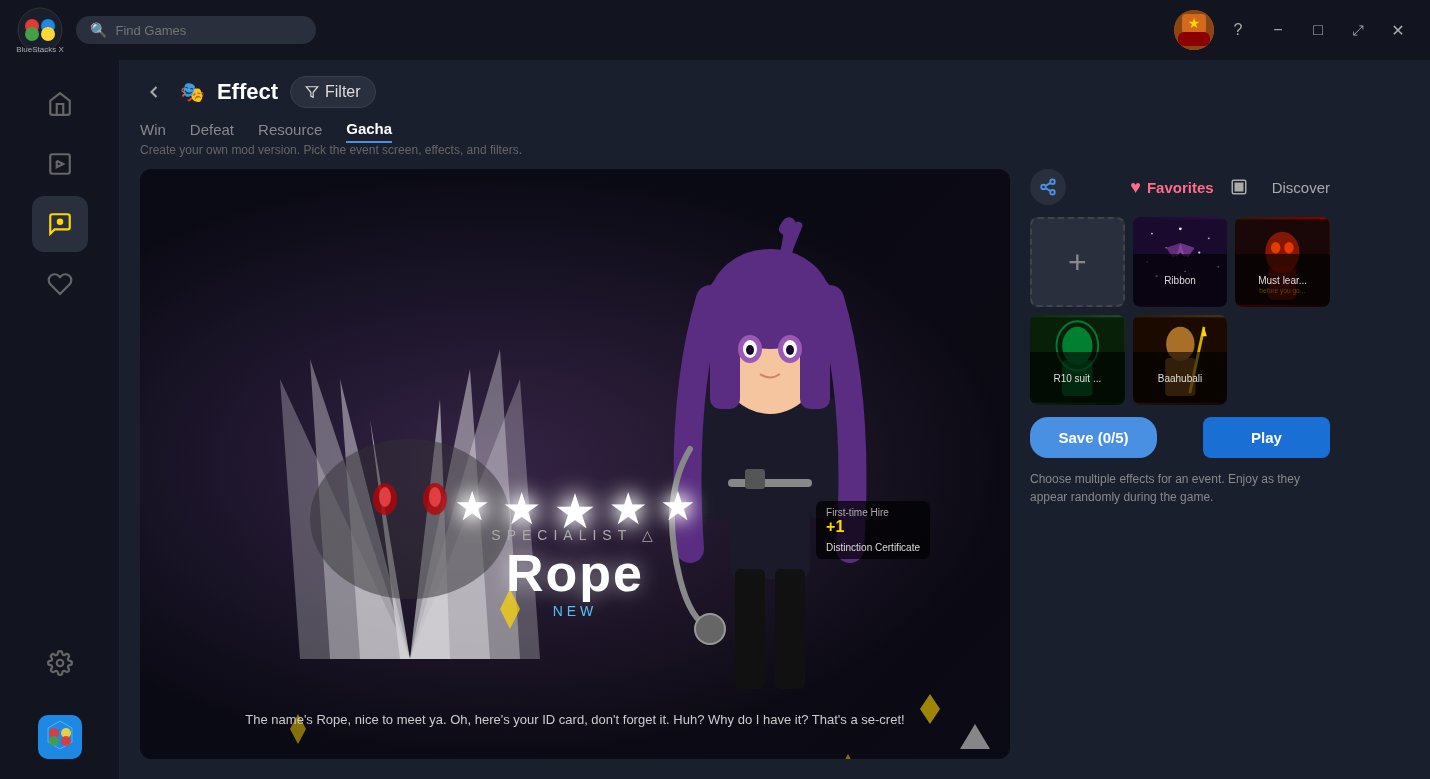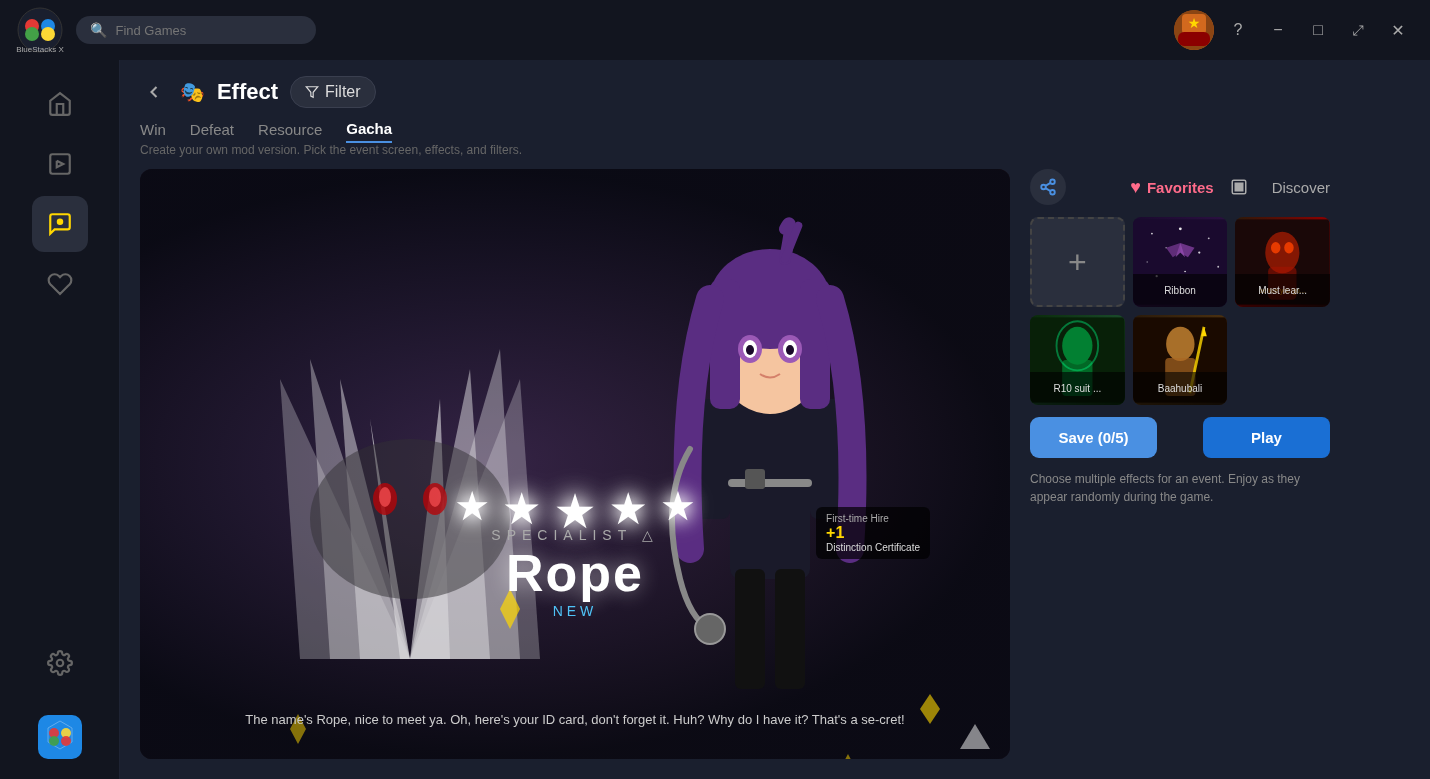--- a/index.html
+++ b/index.html
@@ -353,21 +353,21 @@
       height: 90px;
     }
     .effect-card-label {
       position: absolute;
       bottom: 0;
       left: 0;
       right: 0;
       background: rgba(0,0,0,0.6);
       font-size: 10px;
       color: #ddd;
-      padding: 11px 4px;
+      padding: 21px 4px;
       text-align: center;
     }
 
     
     .card-ribbon {
       background: linear-gradient(135deg, #1a0a2e, #2a1040, #1a0a2e);
     }
     .card-must {
       background: linear-gradient(135deg, #2a1a0a, #8B0000, #2a0a0a);
     }
@@ -384,21 +384,21 @@
     
     .action-btns {
       display: flex;
       gap: 8px;
     }
     .save-btn {
       flex: 1;
       padding: 12px;
       background: #4a90e2;
       border: none;
-      border-radius: 9px;
+      border-radius: 18px;
       color: #fff;
       font-size: 15px;
       font-weight: 600;
       cursor: pointer;
     }
     .play-btn {
       flex: 1;
       padding: 12px;
       background: #1a6fd4;
       border: none;
@@ -618,21 +618,21 @@
 
           <div class="char-name-area">
             <div class="char-label">SPECIALIST △</div>
             <div class="char-name">Rope</div>
             <div class="new-badge">NEW</div>
           </div>
 
           <div class="cert-badge">
             <div style="font-size:10px;color:#aaa;">First-time Hire</div>
             <div class="cert-plus">+1</div>
-            <div style="font-size:10px;color:#ddd;margin-top:0;">Distinction Certificate</div>
+            <div style="font-size:10px;color:#ddd;margin-top:6px;">Distinction Certificate</div>
           </div>
 
           <div class="preview-subtitle">The name's Rope, nice to meet ya. Oh, here's your ID card, don't forget it. Huh? Why do I have it? That's a se-cret!</div>
         </div>
       </div>
 
       <div class="right-panel">
 
         <div class="panel-actions">
           <div class="share-btn">

